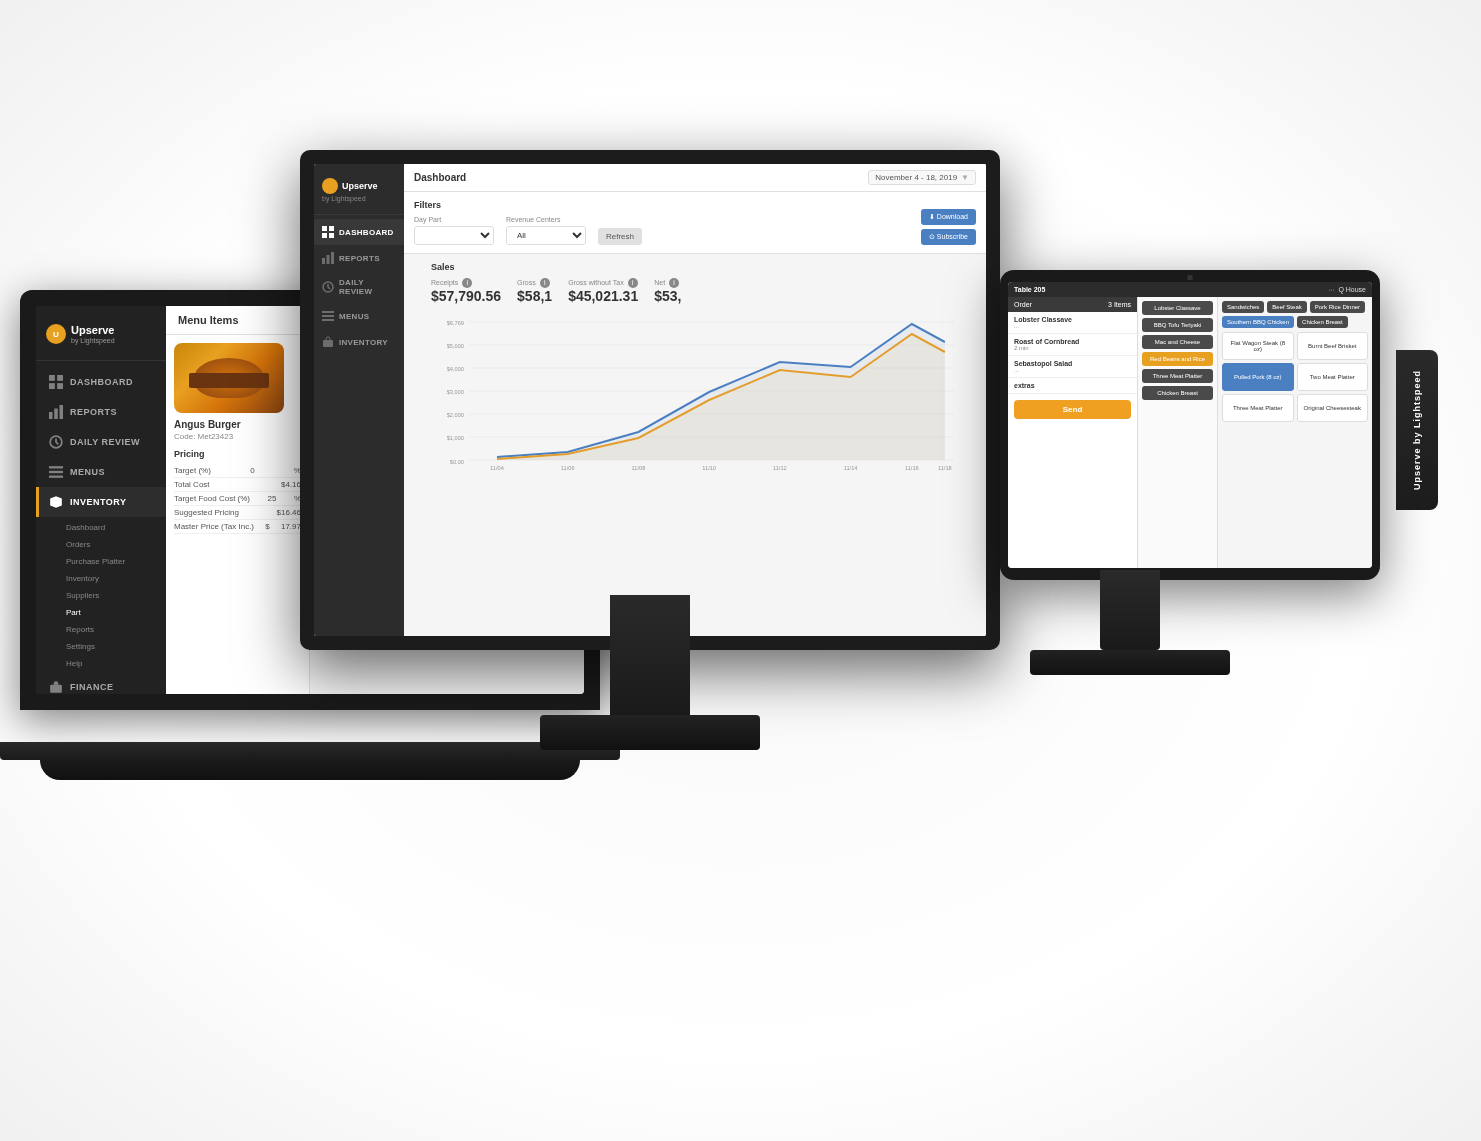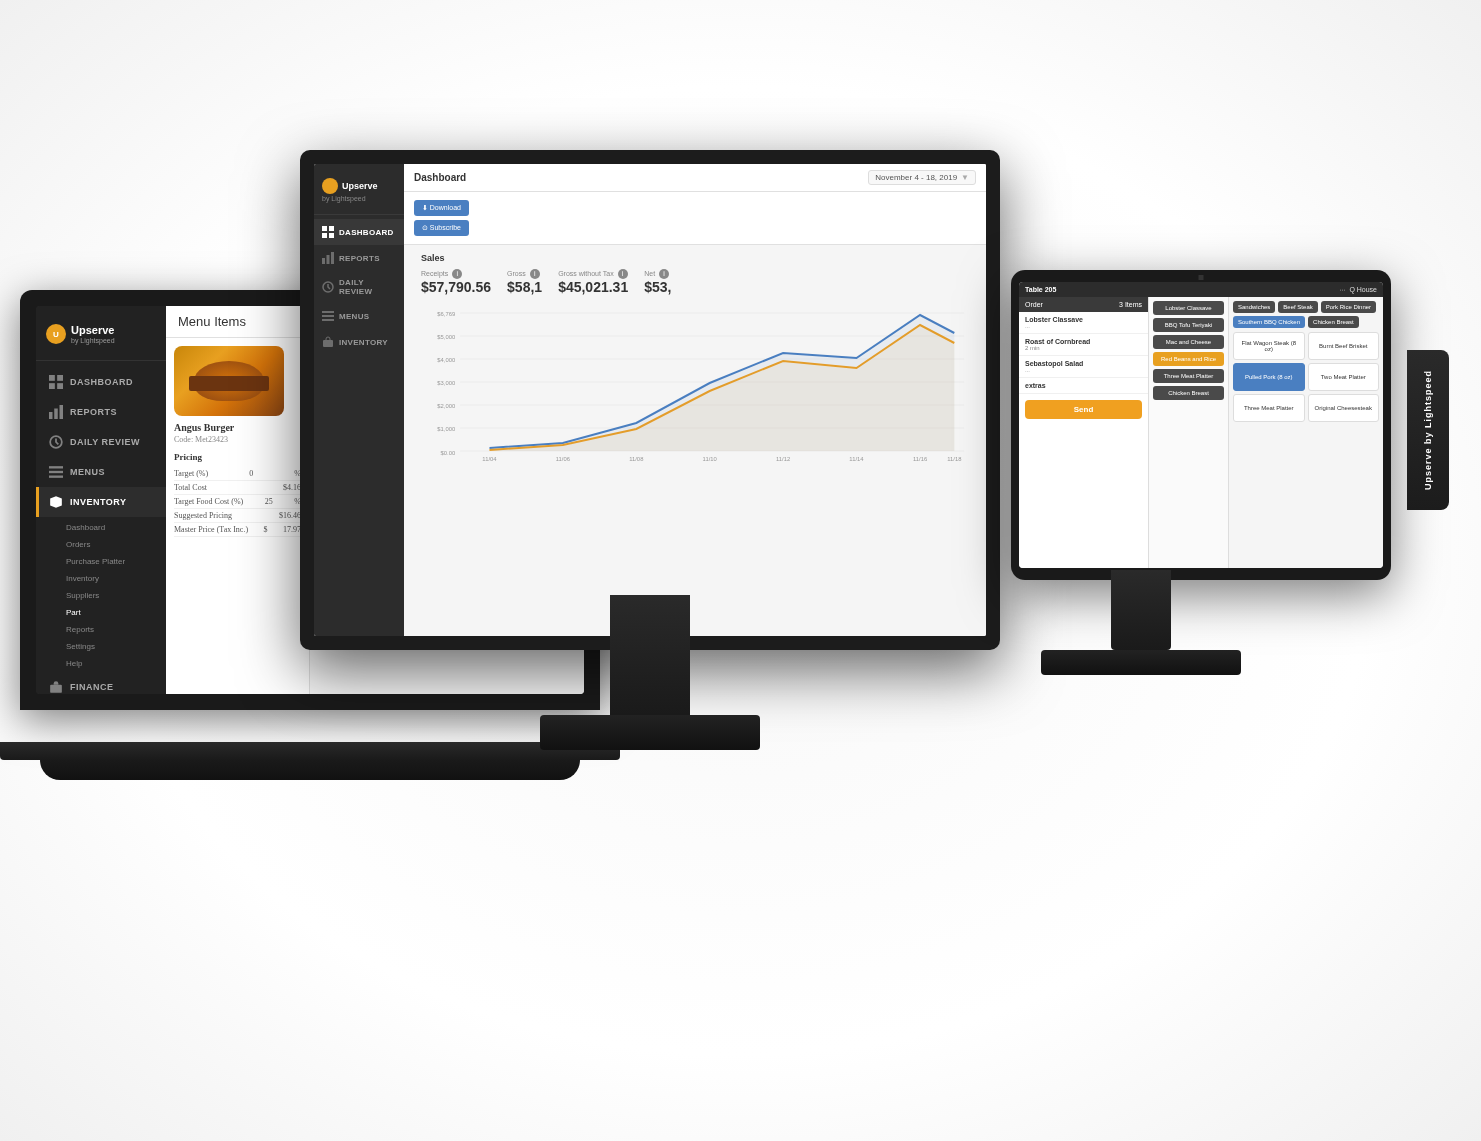--- a/index.html
+++ b/index.html
@@ -152,34 +152,33 @@
     }
 
     .ls-header {
       background: #fff;
       padding: 8px 12px;
       border-bottom: 1px solid #e0e0e0;
       display: flex;
       align-items: center;
       justify-content: space-between;
     }
-    .ls-header-title { font-size: 13px; color: #333; font-weight: 400; }
+    .ls-header-title { font-size: 11px; color: #333; font-weight: 700; }
 
     .ls-content {
       display: flex;
       flex: 1;
       overflow: hidden;
     }
 
     .ls-left-panel {
       width: 144px;
       background: #fff;
       border-right: 1px solid #e0e0e0;
       padding: 8px;
-      font-family: Liberation Serif, serif;
     }
 
     .ls-burger-img {
       width: 110px;
       height: 70px;
       background: linear-gradient(135deg, #c8860a 0%, #e8a020 30%, #d4730a 60%, #8B4513 100%);
       border-radius: 8px;
       margin-bottom: 6px;
       position: relative;
       overflow: hidden;
@@ -462,21 +461,21 @@
       background: #4a7fc1;
       color: #fff;
       border: none;
       padding: 4px 8px;
       border-radius: 3px;
       font-size: 7px;
       cursor: pointer;
     }
 
     .ms-sales-section {
-      padding: 8px 17px;
+      padding: 8px 27px;
       flex: 1;
       overflow: hidden;
     }
     .ms-sales-title { font-size: 9px; font-weight: 700; color: #333; margin-bottom: 6px; }
     .ms-sales-metrics {
       display: flex;
       gap: 16px;
       margin-bottom: 8px;
     }
     .ms-metric { }
@@ -487,21 +486,21 @@
     
     .ms-chart {
       width: 100%;
       height: 160px;
       position: relative;
     }
 
     
     .tablet-wrap {
       position: absolute;
-      right: 30px;
+      right: 41px;
       top: 270px;
       width: 480px;
       height: 420px;
     }
 
     .tablet-bezel {
       position: absolute;
       top: 0; left: 40px;
       width: 380px;
       height: 310px;
@@ -937,20 +936,36 @@
         <div class="ms-main">
           <div class="ms-topbar">
             <span class="ms-page-title">Dashboard</span>
             <div class="ms-date-range">
               <span>November 4 - 18, 2019</span>
               <span style="margin-left:4px; color:#aaa;">▼</span>
             </div>
           </div>
 
           <div class="ms-filters">
+            <div>
+              <div class="ms-filters-title">Filters</div>
+              <div class="ms-filter-row">
+                <div class="ms-filter-group">
+                  <span class="ms-filter-label">Day Part</span>
+                  <select class="ms-filter-select"><option></option></select>
+                </div>
+                <div class="ms-filter-group">
+                  <span class="ms-filter-label">Revenue Centers</span>
+                  <select class="ms-filter-select">
+                    <option>All</option>
+                  </select>
+                </div>
+                <button class="ms-refresh-btn">Refresh</button>
+              </div>
+            </div>
             <div class="ms-action-btns">
               <button class="ms-btn-download">⬇ Download</button>
               <button class="ms-btn-subscribe">⊙ Subscribe</button>
             </div>
           </div>
 
           <div class="ms-sales-section">
             <div class="ms-sales-title">Sales</div>
             <div class="ms-sales-metrics">
               <div class="ms-metric">

